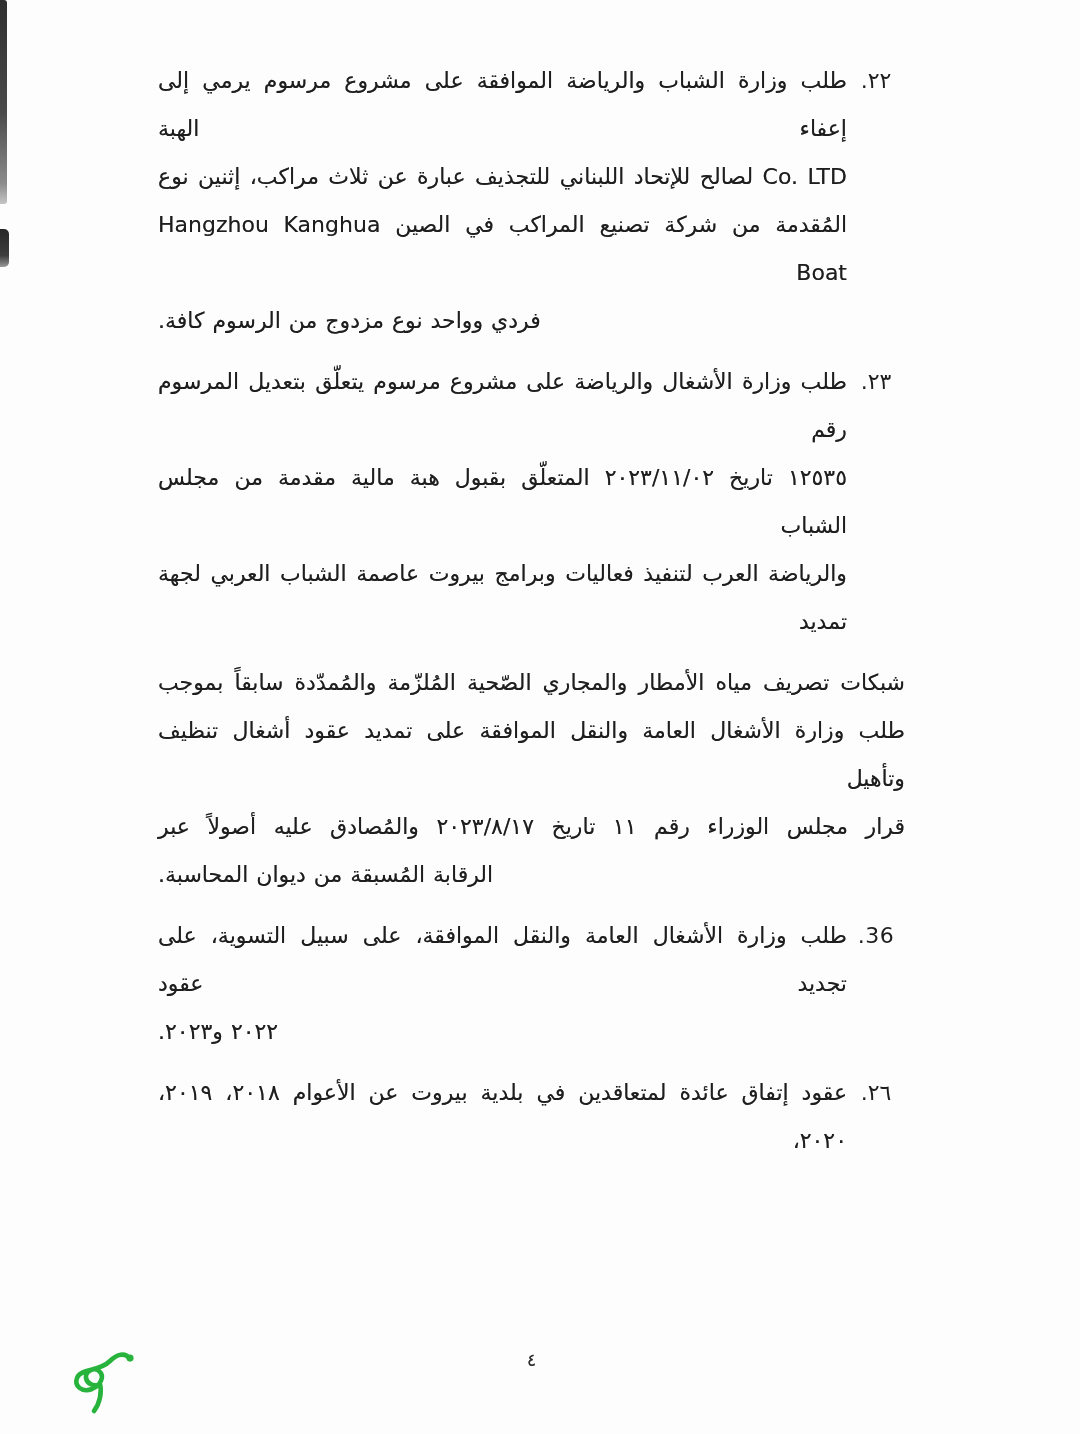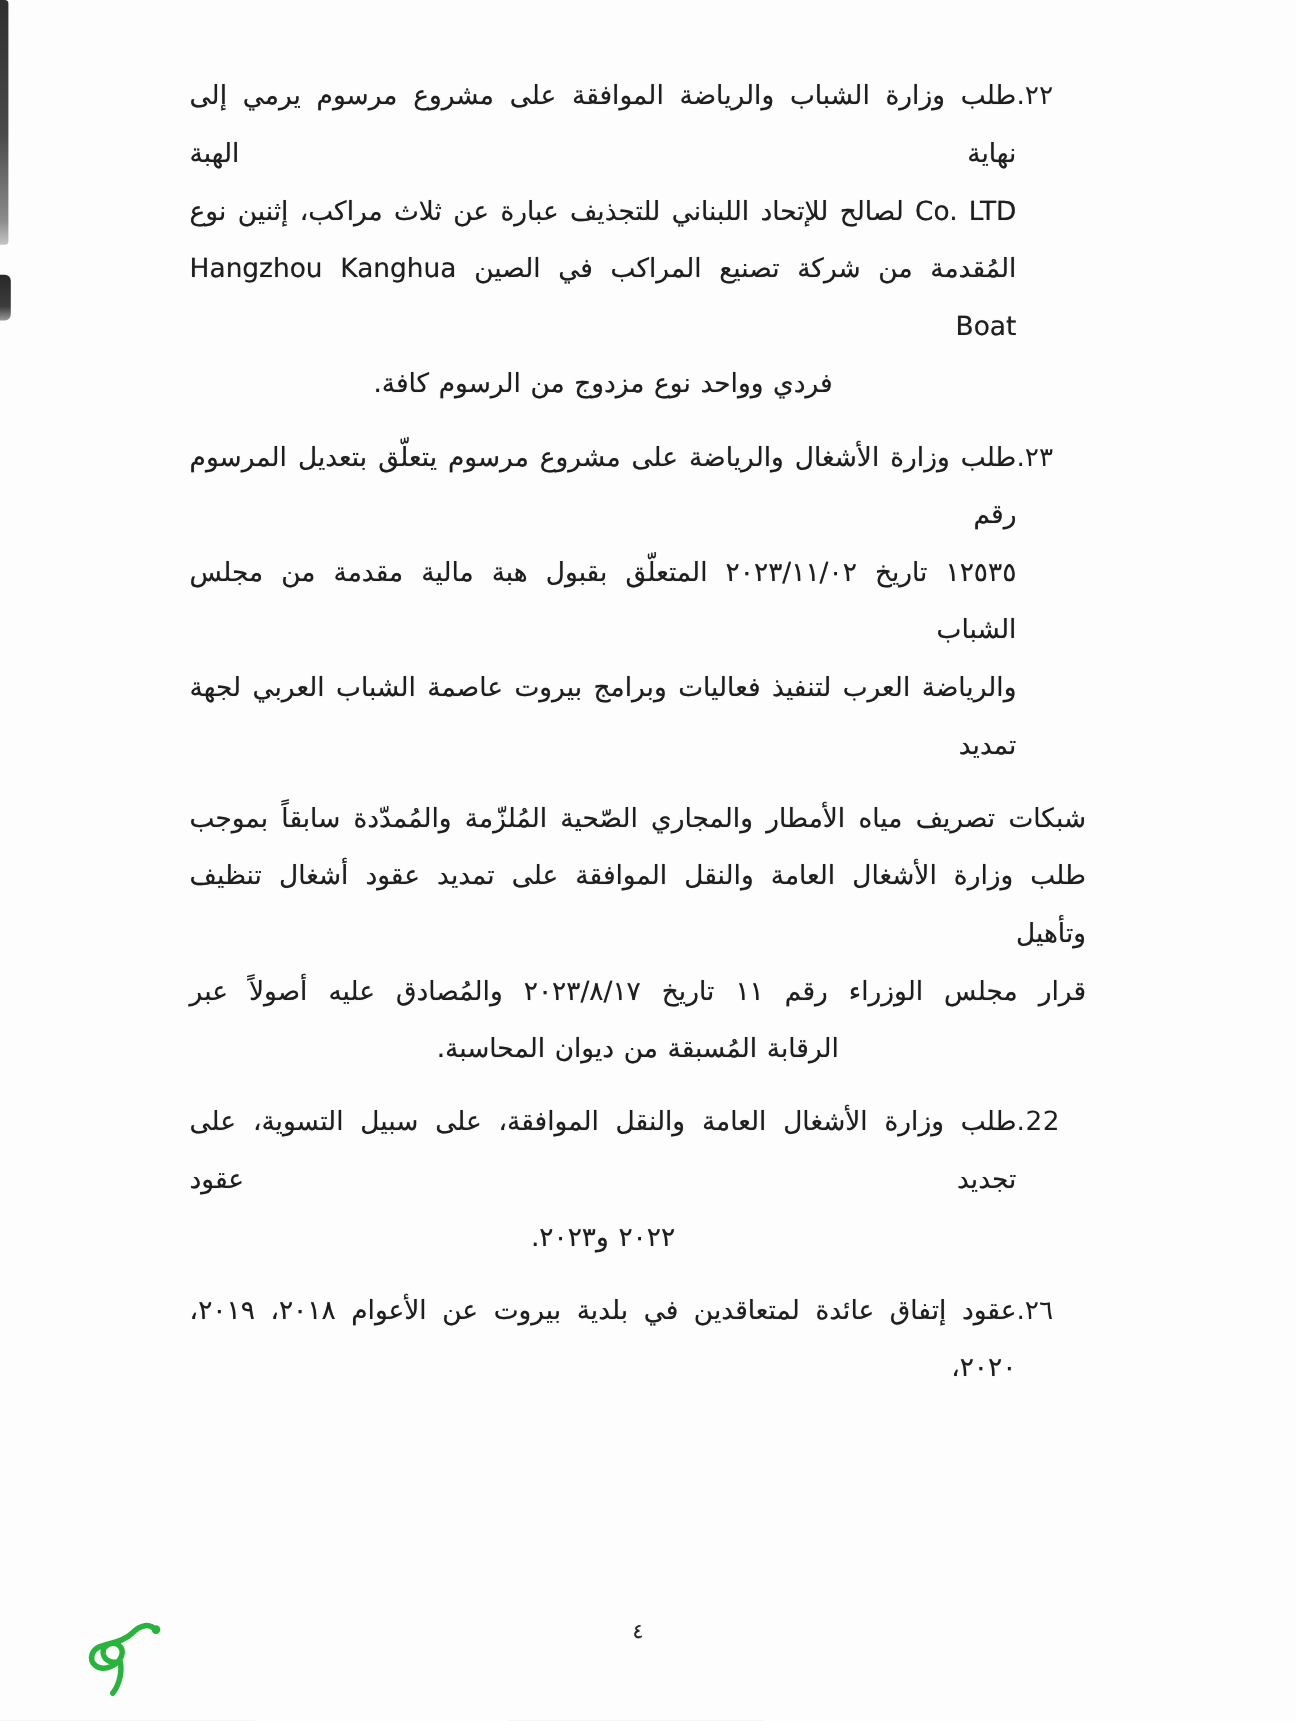--- a/index.html
+++ b/index.html
@@ -32,29 +32,29 @@
   .item{
     display:flex;
     margin-bottom:13px;
     direction:rtl;
   }
   .item-number{
     flex:0 0 58px;
     width:58px;
     font-size:22px;
     line-height:48px;
-    text-align:left;
+    text-align:center;
     letter-spacing:.5px;
     white-space:nowrap;
   }
   .item-body{flex:1 1 auto;min-width:0;}
   .line{
     font-size:22px;
     line-height:48px;
-    text-align:center;
+    text-align:left;
     text-shadow:0 0 .6px rgba(20,20,20,.55);
     word-spacing:1px;
   }
   .line.jfy{
     text-align:justify;
     text-align-last:justify;
   }
   .page-number{
     position:absolute;
     top:1350px;left:527px;
@@ -73,21 +73,21 @@
 
 <div class="page">
 
   <div class="scan-artifact scan-artifact-1"></div>
   <div class="scan-artifact scan-artifact-2"></div>
 
   <main class="content" id="agenda-items">
       <div class="item">
         <div class="item-number">٢٢.</div>
         <div class="item-body">
-          <div class="line jfy">طلب وزارة الشباب والرياضة الموافقة على مشروع مرسوم يرمي إلى نهاية الهبة</div>
+          <div class="line jfy">طلب وزارة الشباب والرياضة الموافقة على مشروع مرسوم يرمي إلى إعفاء الهبة</div>
           <div class="line jfy">Co. LTD لصالح للإتحاد اللبناني للتجذيف عبارة عن ثلاث مراكب، إثنين نوع</div>
           <div class="line jfy">المُقدمة من شركة تصنيع المراكب في الصين Hangzhou Kanghua Boat</div>
           <div class="line">فردي وواحد نوع مزدوج من الرسوم كافة.</div>
         </div>
       </div>
       <div class="item">
         <div class="item-number">٢٣.</div>
         <div class="item-body">
           <div class="line jfy">طلب وزارة الأشغال والرياضة على مشروع مرسوم يتعلّق بتعديل المرسوم رقم</div>
           <div class="line jfy">١٢٥٣٥ تاريخ ٢٠٢٣/١١/٠٢ المتعلّق بقبول هبة مالية مقدمة من مجلس الشباب</div>
@@ -96,21 +96,21 @@
       </div>
       <div class="item">
         <div class="item-body">
           <div class="line jfy">شبكات تصريف مياه الأمطار والمجاري الصّحية المُلزّمة والمُمدّدة سابقاً بموجب</div>
           <div class="line jfy">طلب وزارة الأشغال العامة والنقل الموافقة على تمديد عقود أشغال تنظيف وتأهيل</div>
           <div class="line jfy">قرار مجلس الوزراء رقم ١١ تاريخ ٢٠٢٣/٨/١٧ والمُصادق عليه أصولاً عبر</div>
           <div class="line">الرقابة المُسبقة من ديوان المحاسبة.</div>
         </div>
       </div>
       <div class="item">
-        <div class="item-number">22.</div>
+        <div class="item-number">36.</div>
         <div class="item-body">
           <div class="line jfy">طلب وزارة الأشغال العامة والنقل الموافقة، على سبيل التسوية، على تجديد عقود</div>
           <div class="line">٢٠٢٢ و٢٠٢٣.</div>
         </div>
       </div>
       <div class="item">
         <div class="item-number">٢٦.</div>
         <div class="item-body">
           <div class="line jfy">عقود إتفاق عائدة لمتعاقدين في بلدية بيروت عن الأعوام ٢٠١٨، ٢٠١٩، ٢٠٢٠،</div>
         </div>

